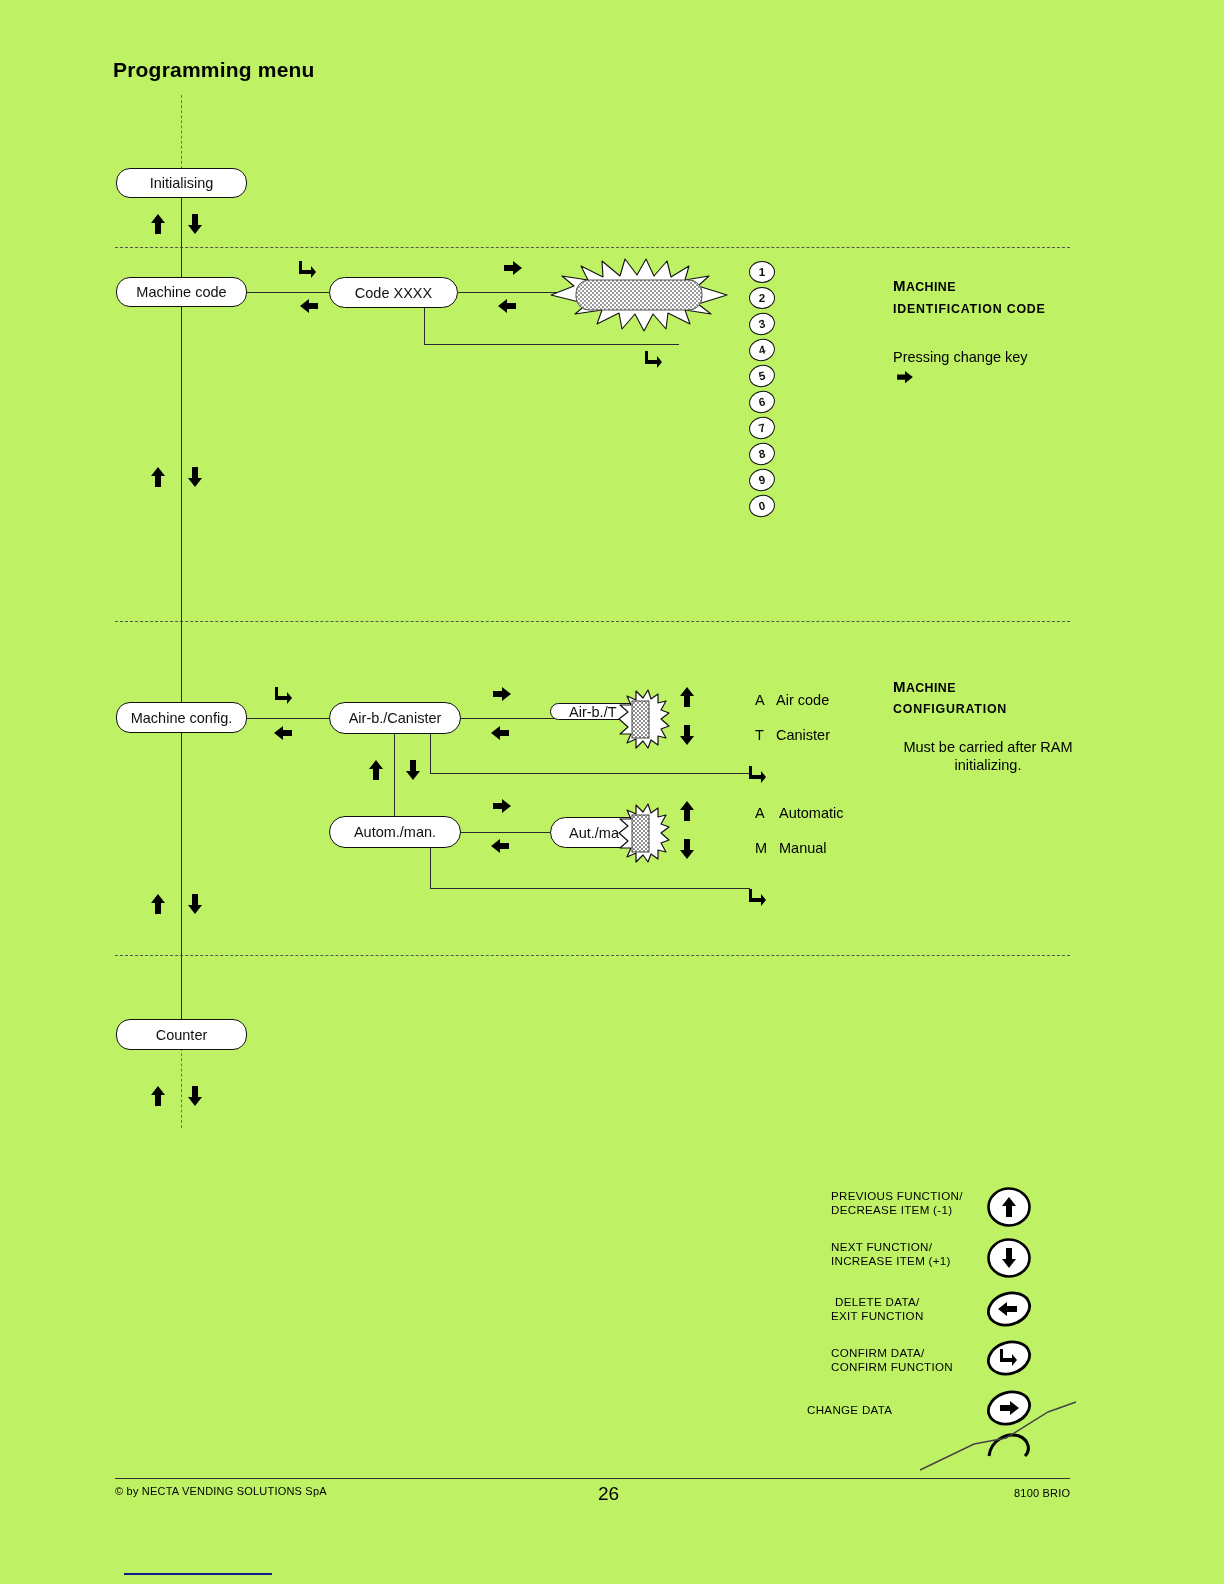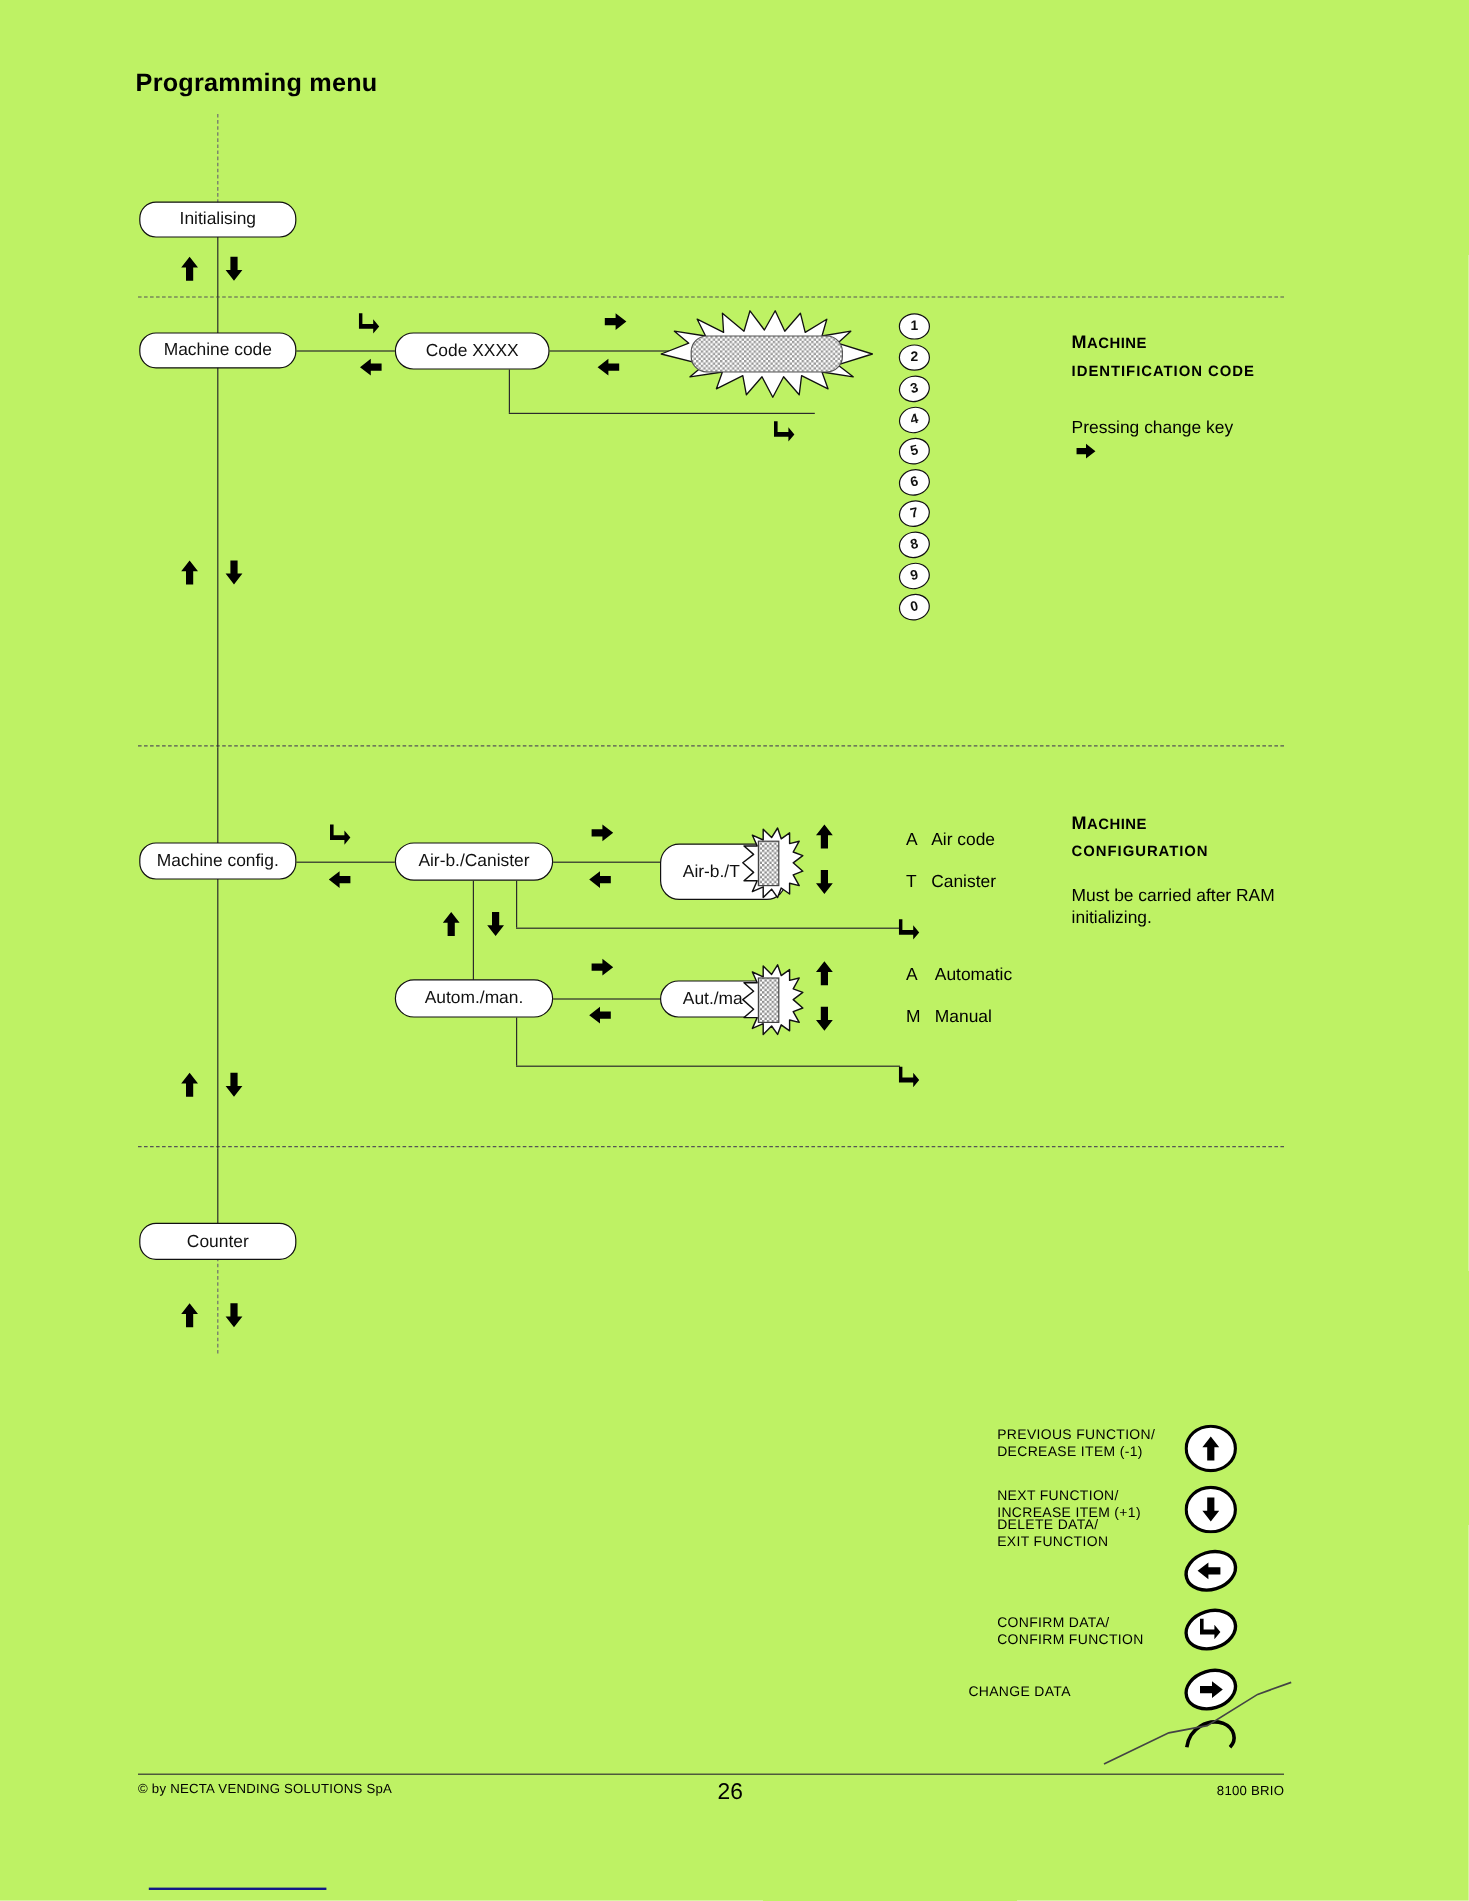--- a/index.html
+++ b/index.html
@@ -322,21 +322,21 @@
     <svg width="20" height="16" viewBox="0 0 20 16">
         <path d="M19 8 L10 1 L10 5 L1 5 L1 11 L10 11 L10 15 Z" fill="#000"></path>
       </svg>
   </div>
   <div class="abs glyph" style="left:490px; top:725px;">
     <svg width="20" height="16" viewBox="0 0 20 16">
         <path d="M1 8 L10 1 L10 5 L19 5 L19 11 L10 11 L10 15 Z" fill="#000"></path>
       </svg>
   </div>
 
-  <div class="abs node wide" style="left:550px; top:703px; width:105px; height:47px; justify-content:flex-start; padding-left:18px;">
+  <div class="abs node wide" style="left:550px; top:703px; width:105px; height:17px; justify-content:flex-start; padding-left:18px;">
     <span>Air-b./T</span>
   </div>
   <div class="abs burst" style="left:611px; top:688px;">
     <svg width="60" height="62" viewBox="0 0 60 62">
       <defs>
         <pattern id="chk2" width="4" height="4" patternUnits="userSpaceOnUse">
           <rect width="4" height="4" fill="#ffffff"></rect>
           <rect width="2" height="2" fill="#8f8f8f"></rect>
           <rect x="2" y="2" width="2" height="2" fill="#8f8f8f"></rect>
         </pattern>
@@ -359,21 +359,21 @@
 
   <div class="abs optkey" style="left:755px; top:692px;">A</div>
   <div class="abs optlabel" style="left:776px; top:692px;">Air code</div>
   <div class="abs optkey" style="left:755px; top:727px;">T</div>
   <div class="abs optlabel" style="left:776px; top:727px;">Canister</div>
 
   <div class="abs note-h1" style="left:893px; top:678px;">
     <span>M</span><span class="sc">ACHINE</span>
   </div>
   <div class="abs note-h2" style="left:893px; top:702px;">CONFIGURATION</div>
-  <div class="abs note-body" style="left:893px; top:738px; width:190px;">Must be carried after RAM
+  <div class="abs note-body" style="left:893px; top:738px; width:190px;text-align:center;">Must be carried after RAM
 initializing.</div>
 
   <div class="abs vline" style="left:394px; top:734px; height:84px;"></div>
   <div class="abs glyph" style="left:368px; top:759px;">
     <svg width="16" height="22" viewBox="0 0 16 22">
         <path d="M8 1 L15 10 L11 10 L11 21 L5 21 L5 10 L1 10 Z" fill="#000"></path>
       </svg>
   </div>
   <div class="abs glyph" style="left:405px; top:759px;">
     <svg width="16" height="22" viewBox="0 0 16 22">
@@ -482,21 +482,21 @@
 
   <div class="abs legend-text" style="left:831px; top:1240px;">NEXT FUNCTION/
 INCREASE ITEM (+1)</div>
   <div class="abs legend-btn" style="left:987px; top:1238px;">
     <svg width="44" height="40" viewBox="0 0 44 40">
       <ellipse cx="22" cy="20" rx="20.5" ry="18.5" fill="#fff" stroke="#000" stroke-width="2.6"></ellipse>
       <path d="M22 30 L15 21 L19 21 L19 10 L25 10 L25 21 L29 21 Z" fill="#000"></path>
     </svg>
   </div>
 
-  <div class="abs legend-text" style="left:831px; top:1264px;">DELETE DATA/
+  <div class="abs legend-text" style="left:831px; top:1295px;text-align:center;">DELETE DATA/
 EXIT FUNCTION</div>
   <div class="abs legend-btn" style="left:985px; top:1288px;">
     <svg width="48" height="42" viewBox="0 0 48 42">
       <ellipse cx="24" cy="21" rx="21" ry="15.5" fill="#fff" stroke="#000" stroke-width="2.8" transform="rotate(-17 24 21)"></ellipse>
       <path d="M13 21 L22 14 L22 18 L32 18 L32 24 L22 24 L22 28 Z" fill="#000"></path>
     </svg>
   </div>
 
   <div class="abs legend-text" style="left:831px; top:1346px;">CONFIRM DATA/
 CONFIRM FUNCTION</div>

